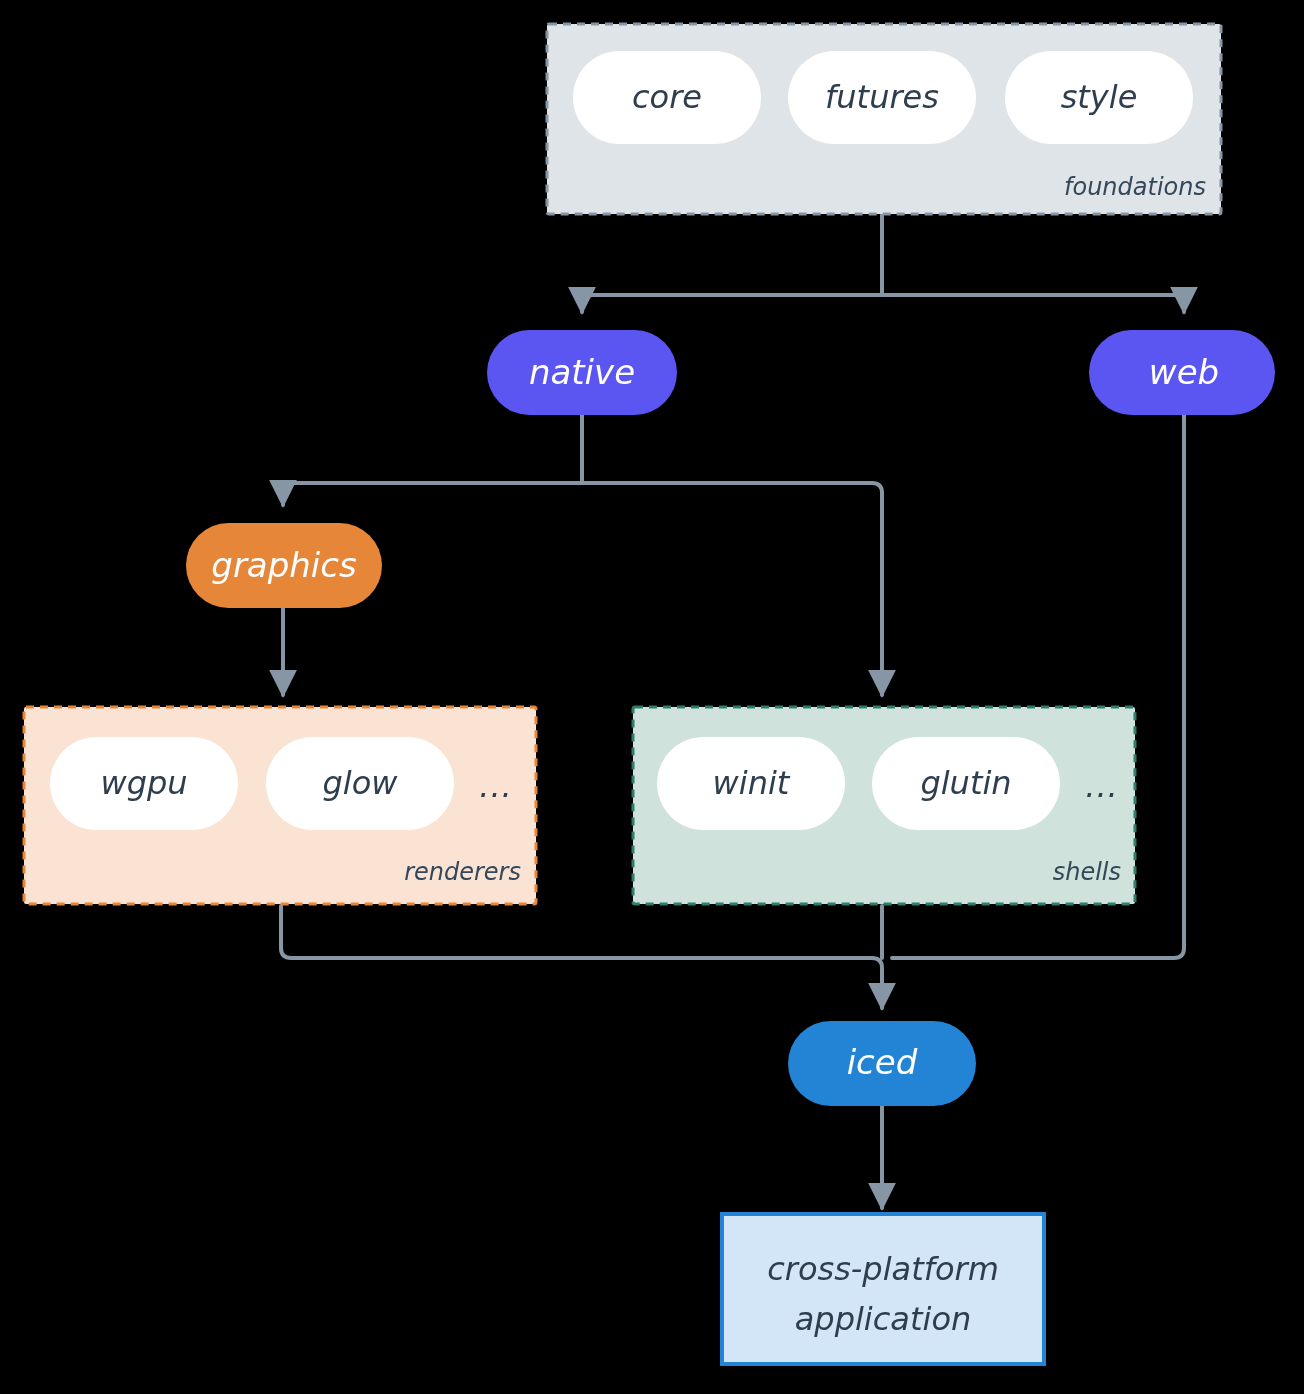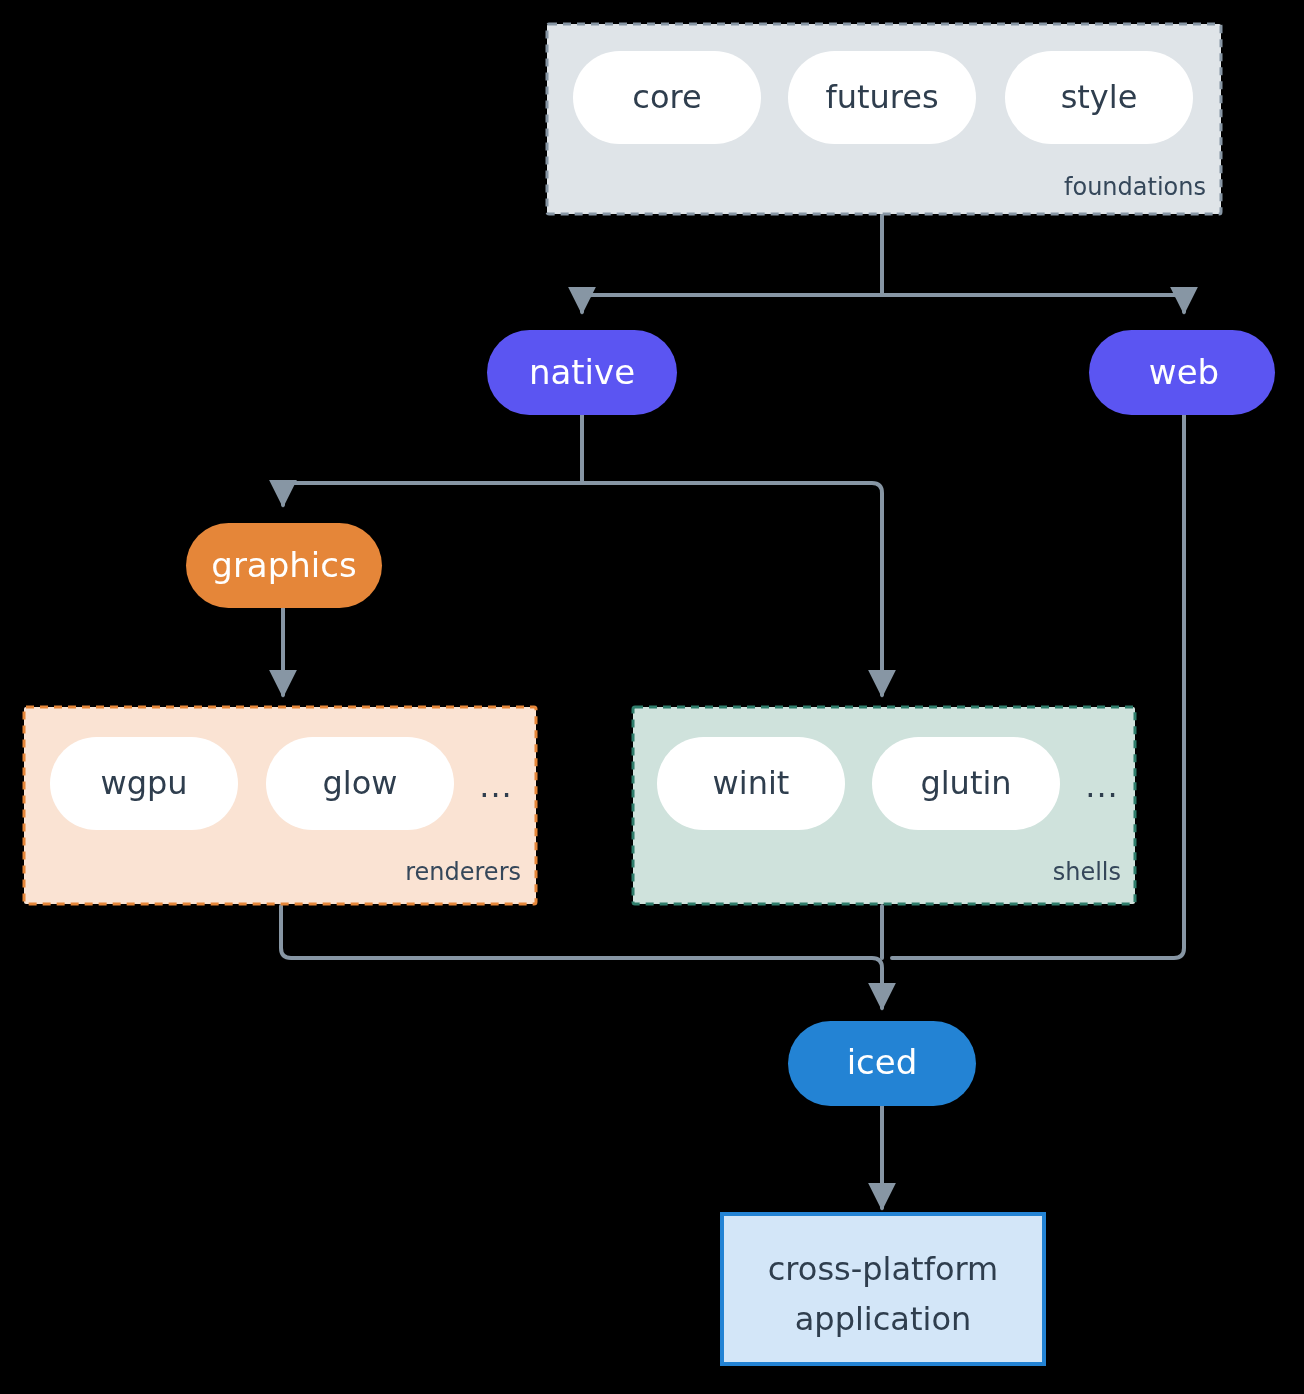--- a/index.html
+++ b/index.html
@@ -10,20 +10,21 @@
   body {
     width: 1304px;
     height: 1394px;
     font-family: "DejaVu Sans", "Liberation Sans", sans-serif;
     overflow: hidden;
   }
   #diagram-root {
     position: relative;
     width: 1304px;
     height: 1120px;
+    font-style: italic;
   }
   svg#graph {
     display: block;
     width: 1304px;
     height: 1394px;
   }
   .node-label {
     font-family: "DejaVu Sans", "Liberation Sans", sans-serif;
     text-anchor: middle;
     dominant-baseline: middle;

